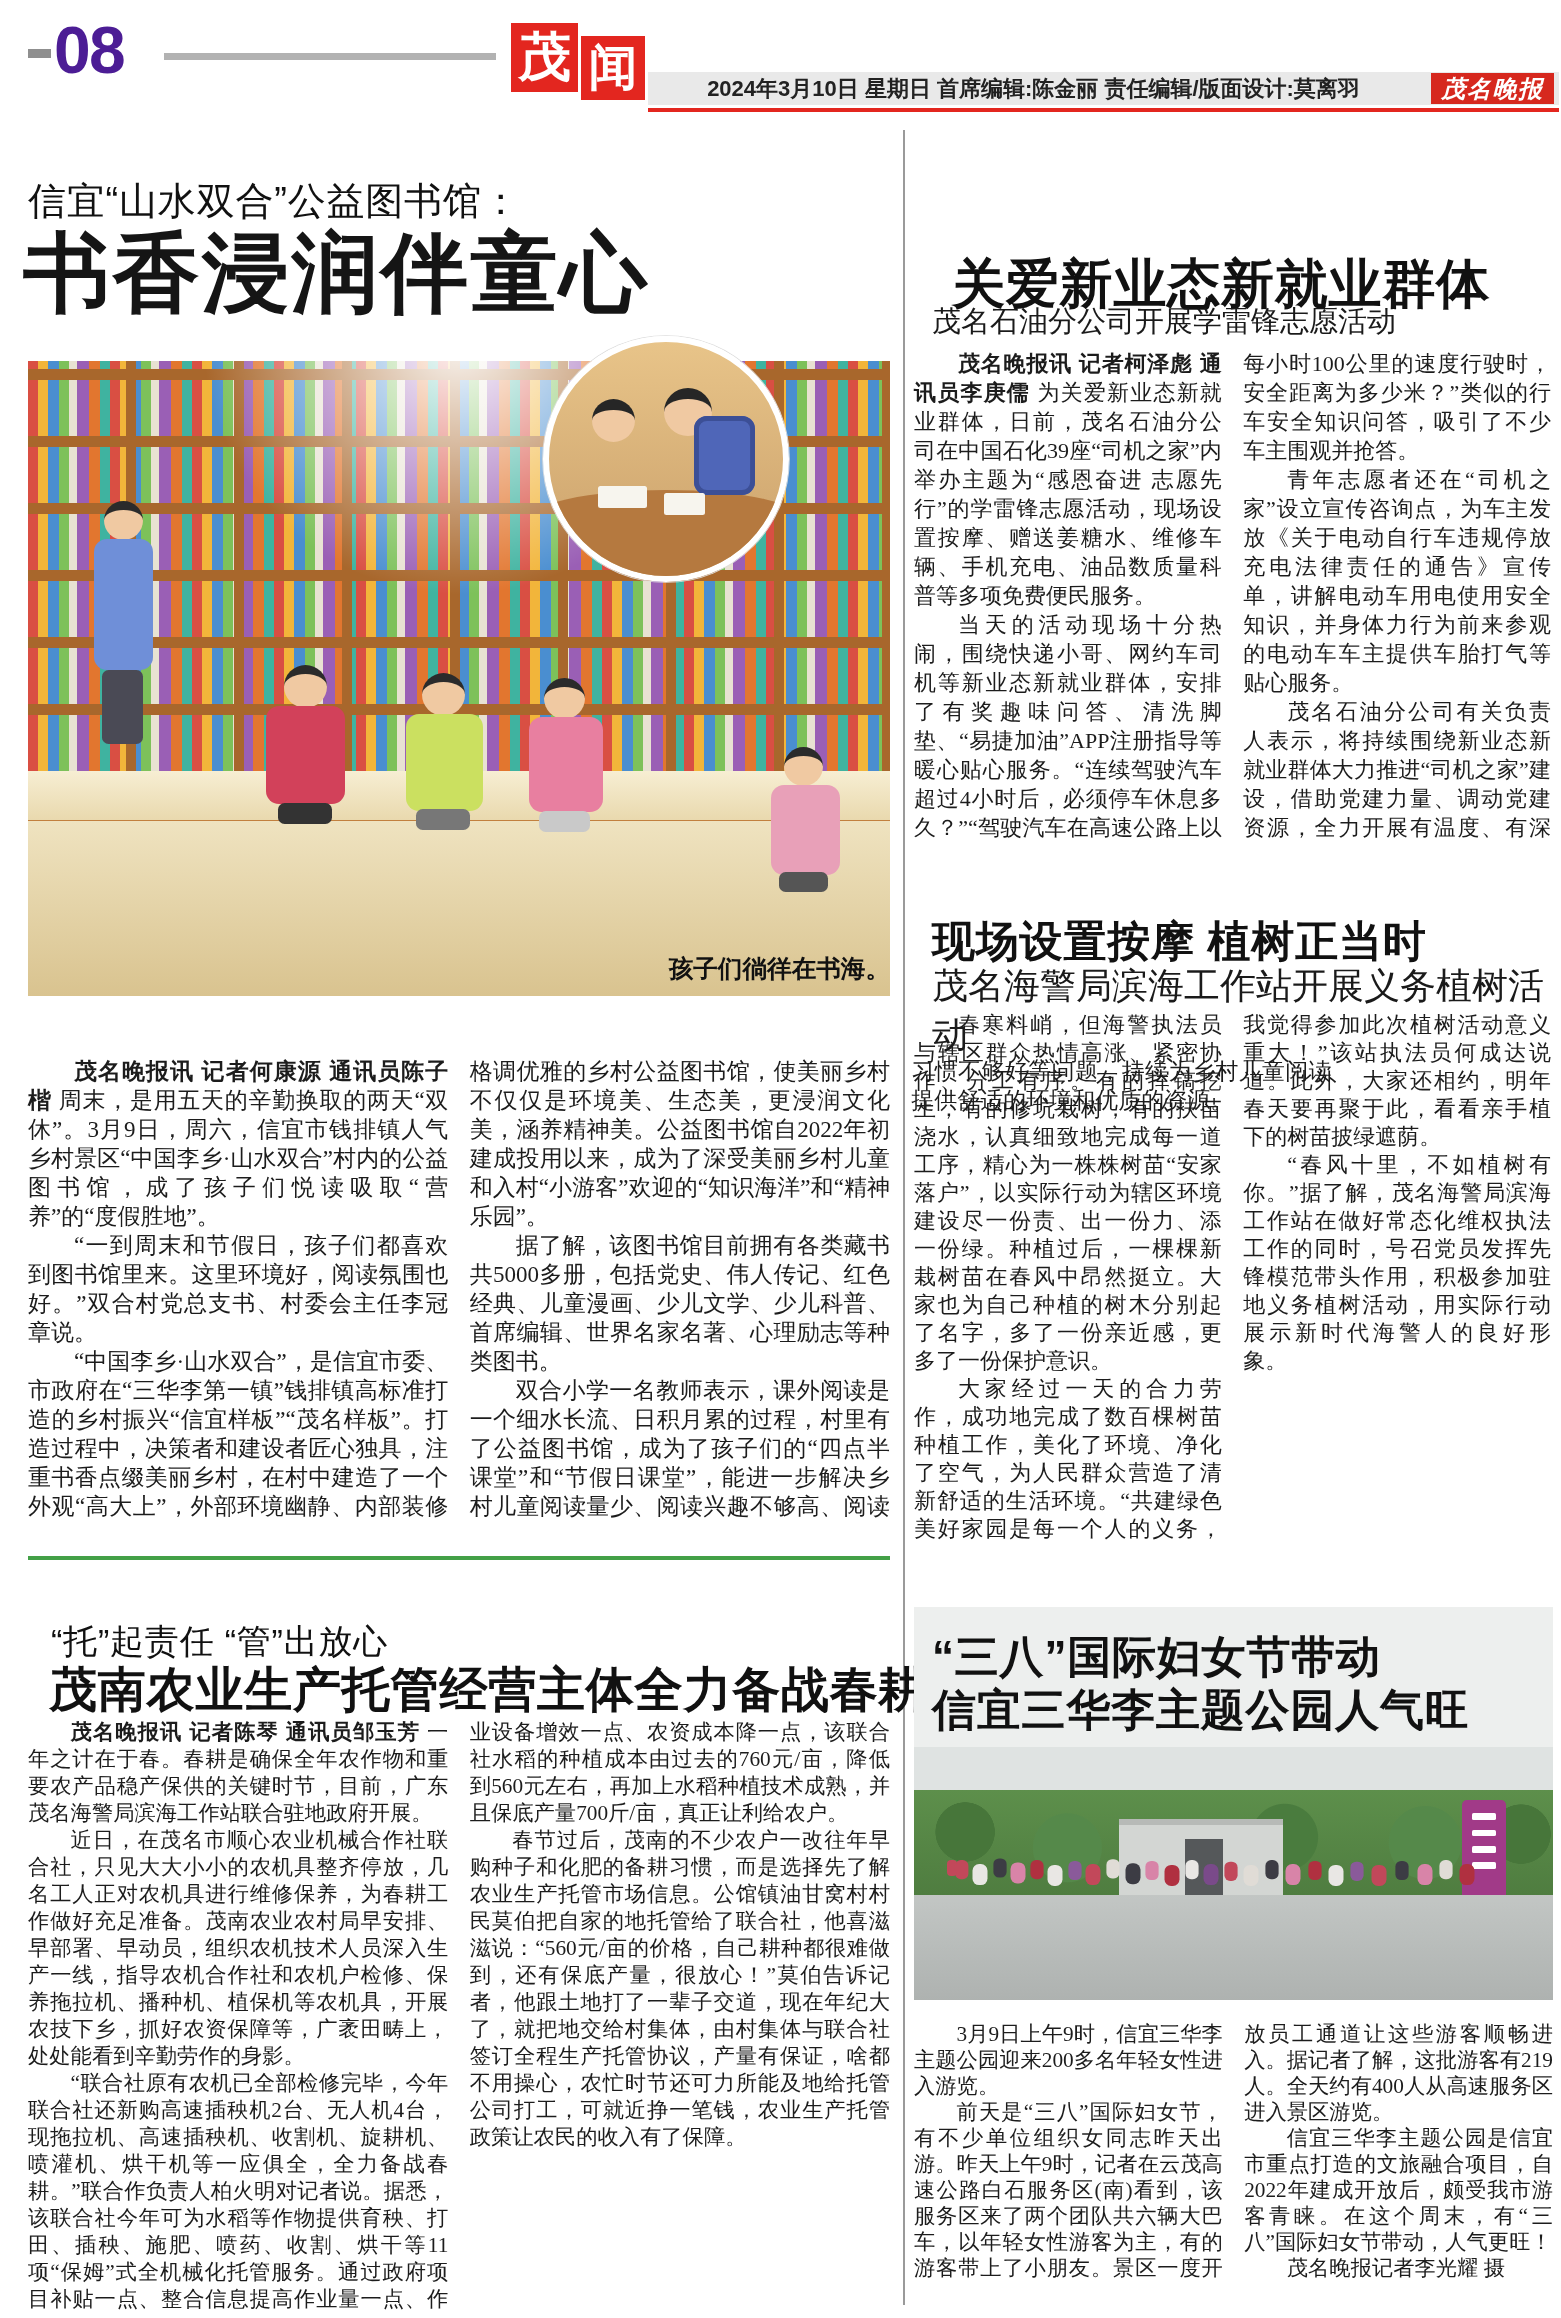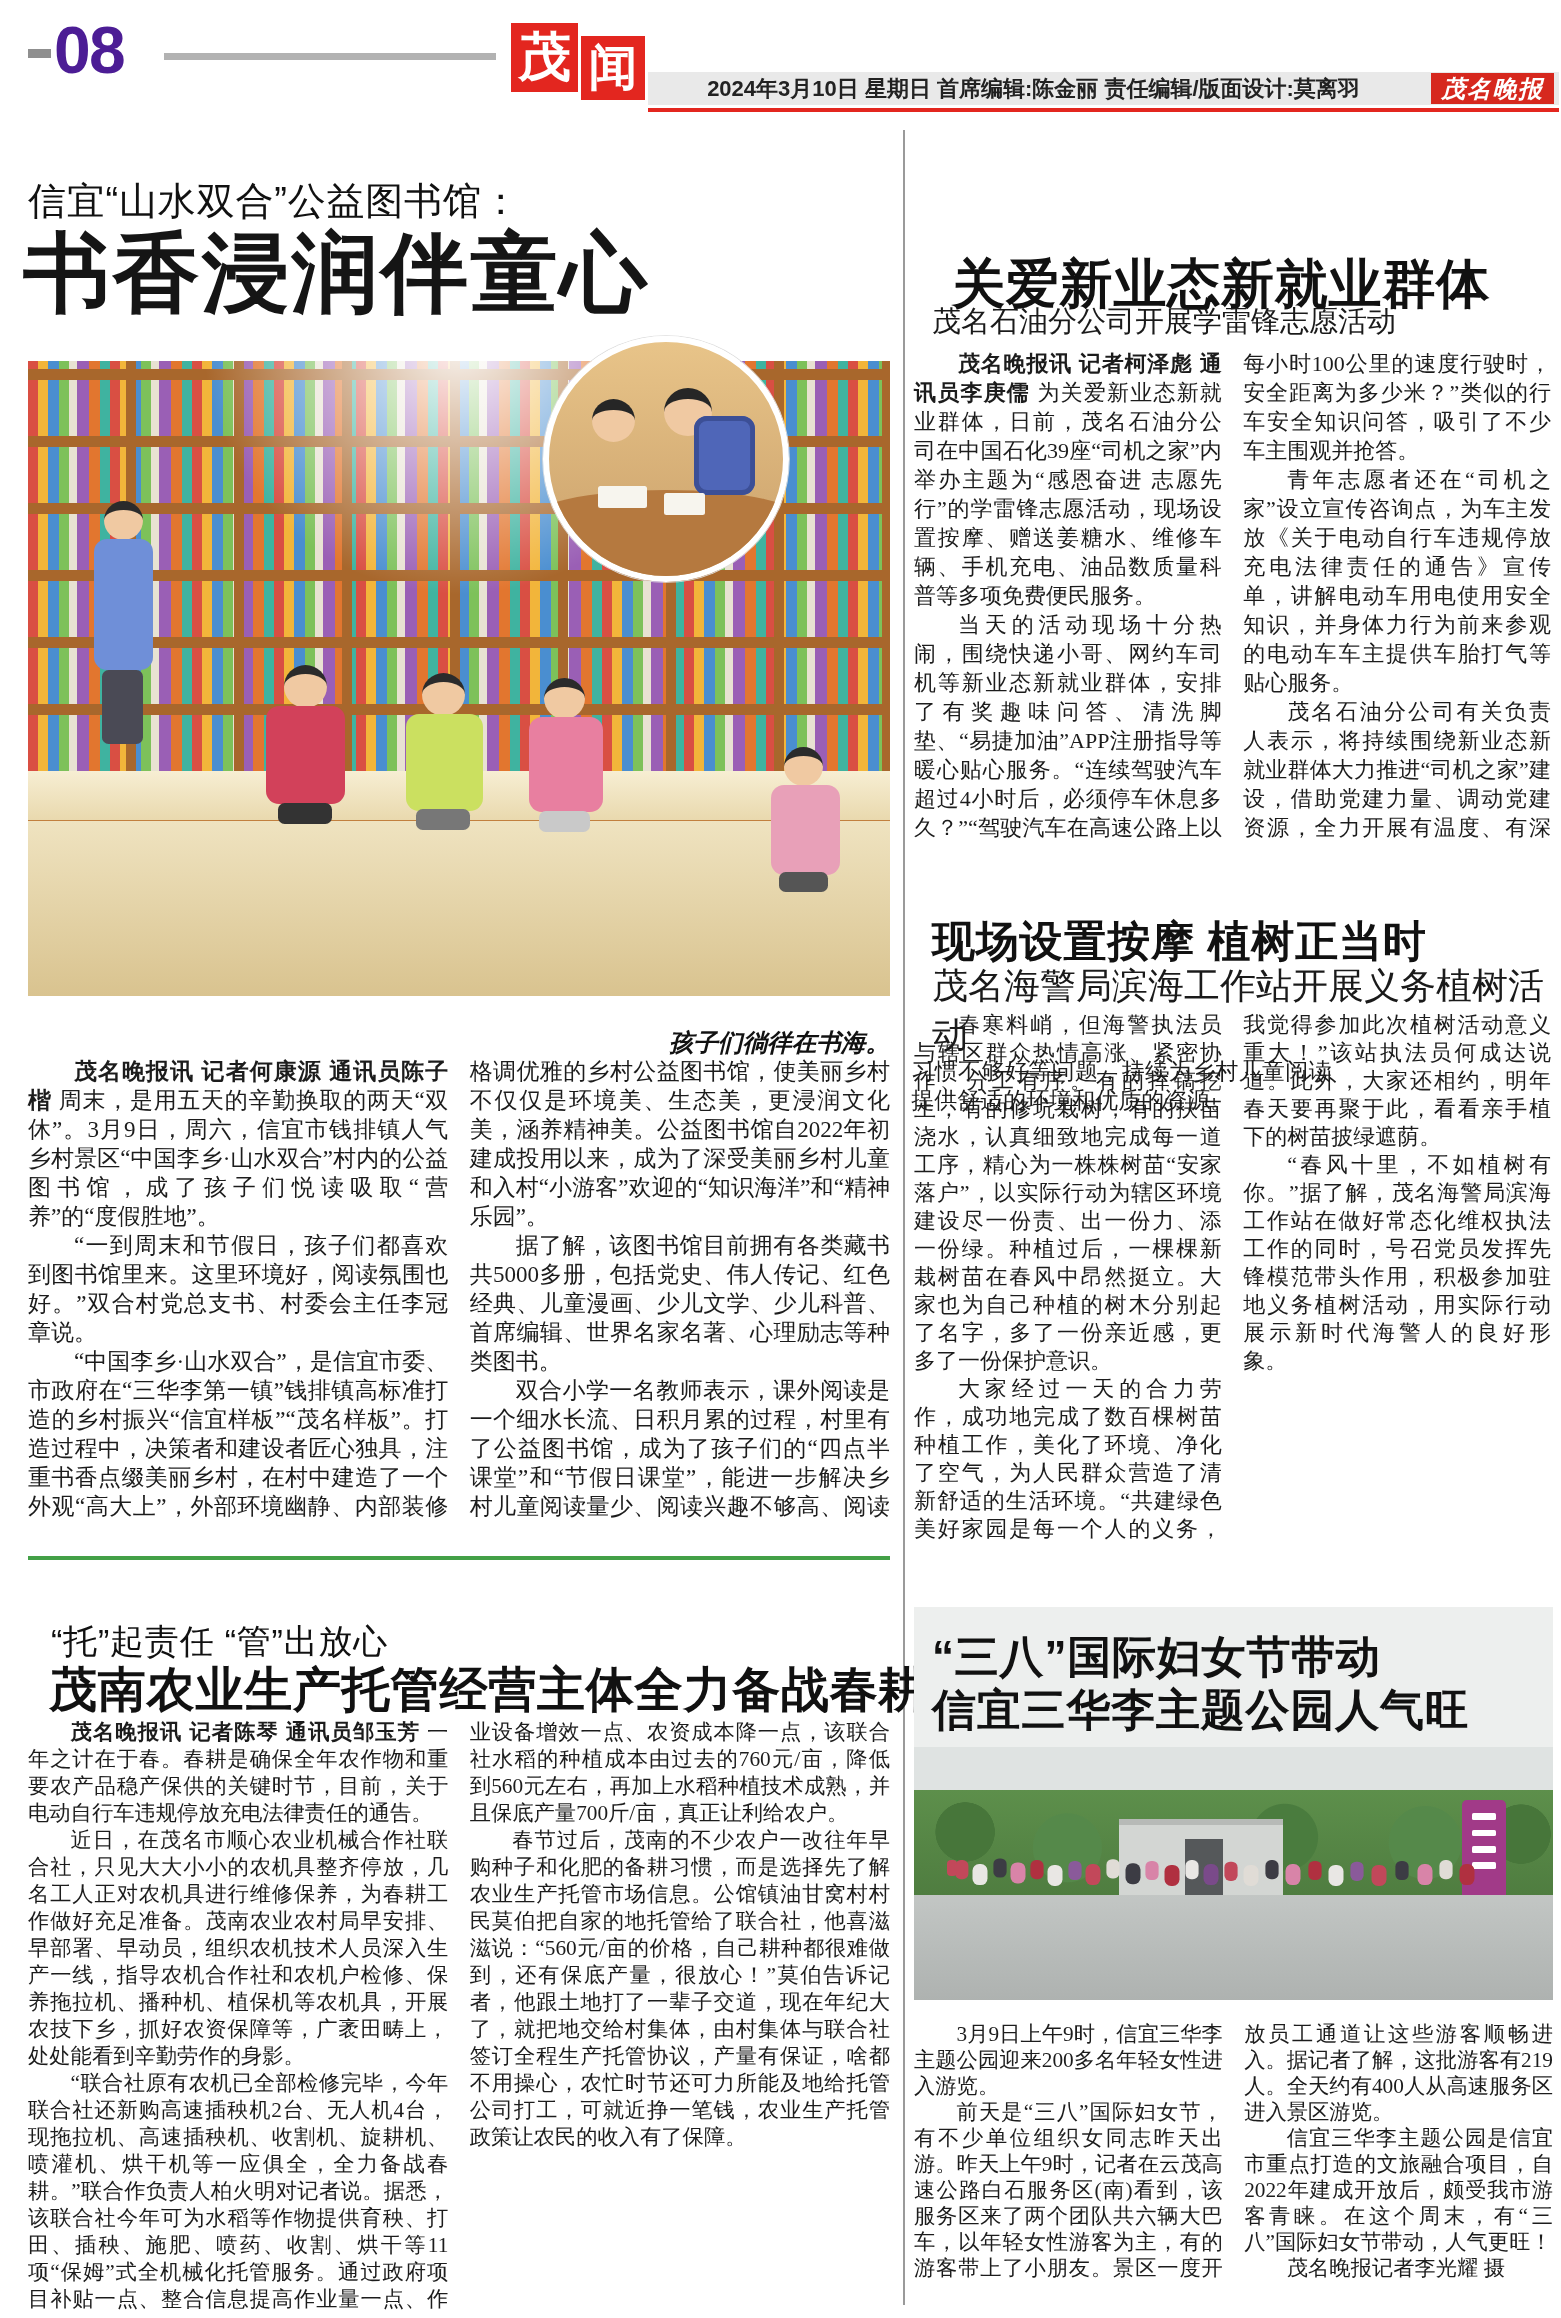--- a/index.html
+++ b/index.html
@@ -158,21 +158,21 @@
     <div class="inset">
       <div class="inset-table"></div>
       <div class="inset-head" style="left:43px;top:57px;"></div>
       <div class="inset-head" style="left:115px;top:46px;width:48px;height:48px;"></div>
       <div class="inset-backpack"></div>
       <div class="inset-paper" style="left:49px;top:144px;"></div>
       <div class="inset-paper" style="left:115px;top:151px;width:41px;"></div>
     </div>
   </div>
 
-  <div class="abs caption" style="left:28px;top:1026px;width:862px;font-style:italic;">孩子们徜徉在书海。</div>
+  <div class="abs caption" style="left:28px;top:952px;width:862px;">孩子们徜徉在书海。</div>
 
   <div class="abs body-cols lib-body">
     <p><span class="byline">茂名晚报讯 记者何康源 通讯员陈子楷 </span><span>周末，是用五天的辛勤换取的两天“双休”。3月9日，周六，信宜市钱排镇人气乡村景区“中国李乡·山水双合”村内的公益图书馆，成了孩子们悦读吸取“营养”的“度假胜地”。</span></p>
     <p>“一到周末和节假日，孩子们都喜欢到图书馆里来。这里环境好，阅读氛围也好。”双合村党总支书、村委会主任李冠章说。</p>
     <p>“中国李乡·山水双合”，是信宜市委、市政府在“三华李第一镇”钱排镇高标准打造的乡村振兴“信宜样板”“茂名样板”。打造过程中，决策者和建设者匠心独具，注重书香点缀美丽乡村，在村中建造了一个外观“高大上”，外部环境幽静、内部装修格调优雅的乡村公益图书馆，使美丽乡村不仅仅是环境美、生态美，更浸润文化美，涵养精神美。公益图书馆自2022年初建成投用以来，成为了深受美丽乡村儿童和入村“小游客”欢迎的“知识海洋”和“精神乐园”。</p>
     <p>据了解，该图书馆目前拥有各类藏书共5000多册，包括党史、伟人传记、红色经典、儿童漫画、少儿文学、少儿科普、首席编辑、世界名家名著、心理励志等种类图书。</p>
     <p>双合小学一名教师表示，课外阅读是一个细水长流、日积月累的过程，村里有了公益图书馆，成为了孩子们的“四点半课堂”和“节假日课堂”，能进一步解决乡村儿童阅读量少、阅读兴趣不够高、阅读习惯不够好等问题，持续为乡村儿童阅读提供舒适的环境和优质的资源。</p>
   </div>
 
   <div class="abs headline-md sans" style="left:952px;top:249px;font-size:53px;">关爱新业态新就业群体</div>
@@ -188,21 +188,21 @@
   <div class="abs subtitle sans" style="left:932px;top:962px;font-size:36px;">茂名海警局滨海工作站开展义务植树活动</div>
   <div class="abs body-cols tree-body">
     <p>春寒料峭，但海警执法员与辖区群众热情高涨、紧密协作、分工有序。有的挥镐挖土，有的修坑栽树，有的扶苗浇水，认真细致地完成每一道工序，精心为一株株树苗“安家落户”，以实际行动为辖区环境建设尽一份责、出一份力、添一份绿。种植过后，一棵棵新栽树苗在春风中昂然挺立。大家也为自己种植的树木分别起了名字，多了一份亲近感，更多了一份保护意识。</p>
     <p>大家经过一天的合力劳作，成功地完成了数百棵树苗种植工作，美化了环境、净化了空气，为人民群众营造了清新舒适的生活环境。“共建绿色美好家园是每一个人的义务，我觉得参加此次植树活动意义重大！”该站执法员何成达说道。此外，大家还相约，明年春天要再聚于此，看看亲手植下的树苗披绿遮荫。</p>
     <p>“春风十里，不如植树有你。”据了解，茂名海警局滨海工作站在做好常态化维权执法工作的同时，号召党员发挥先锋模范带头作用，积极参加驻地义务植树活动，用实际行动展示新时代海警人的良好形象。</p>
   </div>
 
   <div class="abs kicker sans" style="left:51px;top:1619px;font-size:34px;">“托”起责任 “管”出放心</div>
   <div class="abs headline-md sans" style="left:49px;top:1658px;font-size:48px;">茂南农业生产托管经营主体全力备战春耕</div>
   <div class="abs body-cols farm-body">
-    <p><span class="byline">茂名晚报讯 记者陈琴 通讯员邹玉芳 </span><span>一年之计在于春。春耕是确保全年农作物和重要农产品稳产保供的关键时节，目前，关于电动自行车违规停放充电法律责任的通告。</span></p>
+    <p><span class="byline">茂名晚报讯 记者陈琴 通讯员邹玉芳 </span><span>一年之计在于春。春耕是确保全年农作物和重要农产品稳产保供的关键时节，目前，广东茂名海警局滨海工作站联合驻地政府开展。</span></p>
     <p>近日，在茂名市顺心农业机械合作社联合社，只见大大小小的农机具整齐停放，几名工人正对农机具进行维修保养，为春耕工作做好充足准备。茂南农业农村局早安排、早部署、早动员，组织农机技术人员深入生产一线，指导农机合作社和农机户检修、保养拖拉机、播种机、植保机等农机具，开展农技下乡，抓好农资保障等，广袤田畴上，处处能看到辛勤劳作的身影。</p>
     <p>“联合社原有农机已全部检修完毕，今年联合社还新购高速插秧机2台、无人机4台，现拖拉机、高速插秧机、收割机、旋耕机、喷灌机、烘干机等一应俱全，全力备战春耕。”联合作负责人柏火明对记者说。据悉，该联合社今年可为水稻等作物提供育秧、打田、插秧、施肥、喷药、收割、烘干等11项“保姆”式全机械化托管服务。通过政府项目补贴一点、整合信息提高作业量一点、作业设备增效一点、农资成本降一点，该联合社水稻的种植成本由过去的760元/亩，降低到560元左右，再加上水稻种植技术成熟，并且保底产量700斤/亩，真正让利给农户。</p>
     <p>春节过后，茂南的不少农户一改往年早购种子和化肥的备耕习惯，而是选择先了解农业生产托管市场信息。公馆镇油甘窝村村民莫伯把自家的地托管给了联合社，他喜滋滋说：“560元/亩的价格，自己耕种都很难做到，还有保底产量，很放心！”莫伯告诉记者，他跟土地打了一辈子交道，现在年纪大了，就把地交给村集体，由村集体与联合社签订全程生产托管协议，产量有保证，啥都不用操心，农忙时节还可力所能及地给托管公司打工，可就近挣一笔钱，农业生产托管政策让农民的收入有了保障。</p>
   </div>
 
   <div class="abs park-panel"></div>
   <div class="abs park-title headline-md sans">
     <div>“三八”国际妇女节带动</div>
     <div>信宜三华李主题公园人气旺</div>
   </div>

